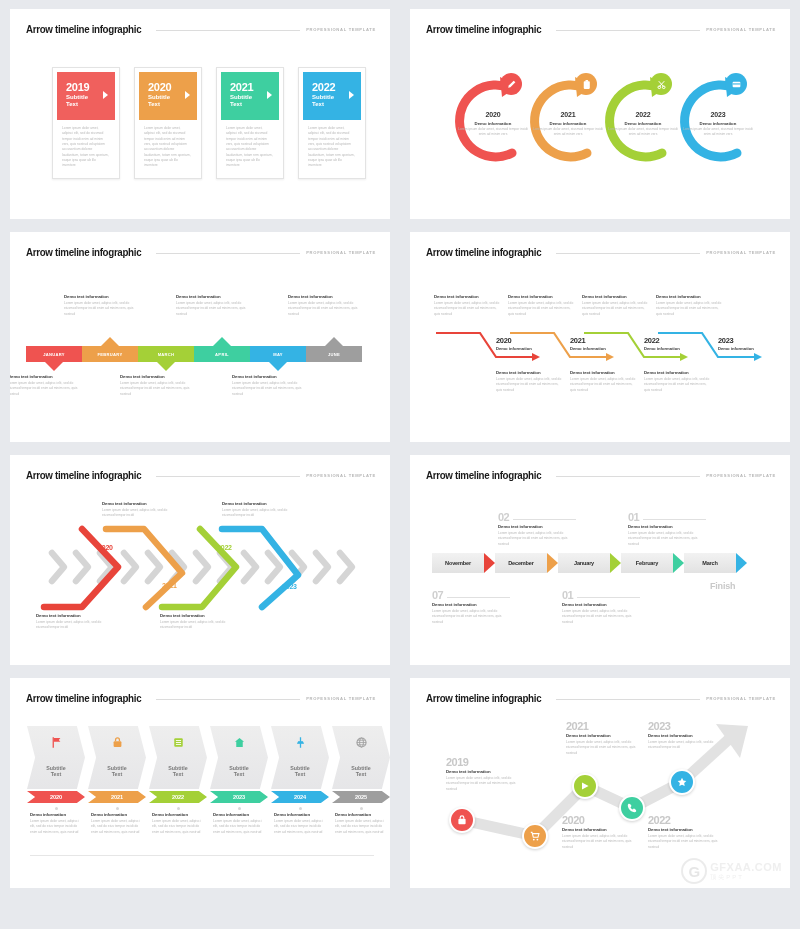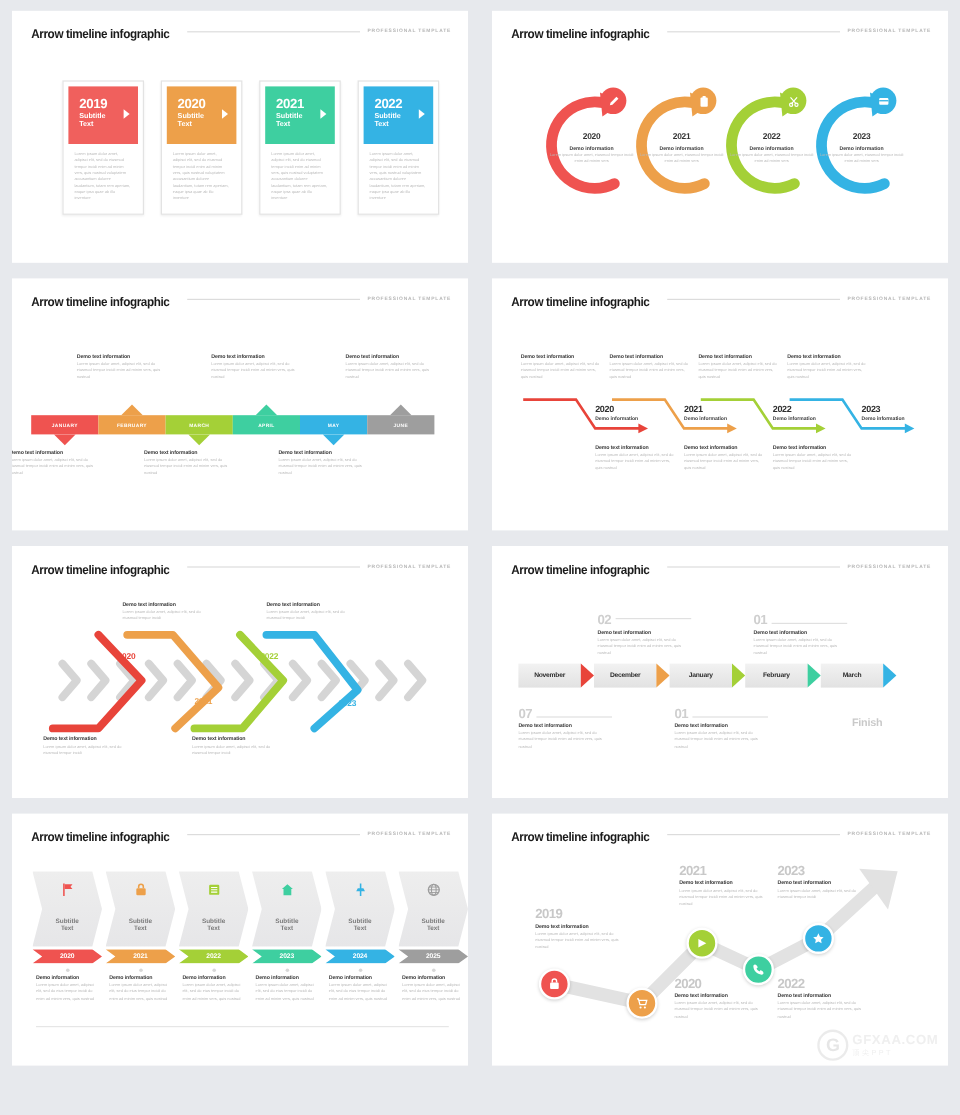--- a/index.html
+++ b/index.html
@@ -15,21 +15,21 @@
     grid-template-rows: repeat(4, 210px);
     gap: 13px 20px;
     padding: 9px 10px;
     justify-content:center;
   }
   .slide {
     background:#fff; position:relative; overflow:hidden;
   }
   .slide-head {
     position:absolute; top:14px; left:16px; right:14px;
-    display:flex; gap:6px;
+    display:flex; align-items:center; gap:6px;
   }
   .slide-title {
     font-size:10.5px; font-weight:bold; color:#1b1b1b;
     letter-spacing:-0.35px; white-space:nowrap;
     font-family:"Liberation Sans", sans-serif;
     transform:scaleX(0.93); transform-origin:left center;
   }
   .head-rule { flex:1; height:1px; background:#dcdcdc; margin-top:3px; }
   .slide-sub {
     font-size:4.1px; color:#b6b6b6; letter-spacing:0.7px;
@@ -92,21 +92,21 @@
   .s6-step { position:relative; display:flex; align-items:center; }
   .s6-body {
     height:20px; display:flex;align-items:center;justify-content:center;
     padding:0 6px; min-width:52px;
     background:linear-gradient(180deg,#f2f2f2,#e2e2e2);
   }
   .s6-mn { font-size:5.6px;font-weight:bold;color:#2d2d2d; letter-spacing:-0.2px;}
   .s6-tip { width:0;height:0;border-top:10px solid transparent;border-bottom:10px solid transparent; }
   .s6-num { font-size:11px; color:#cfcfcf; font-weight:bold; letter-spacing:-0.5px;}
   .s6-blk { position:absolute; width:78px; }
-  .s6-fin { position:absolute; font-size:9px;font-weight:bold;color:#c9c9c9;letter-spacing:-0.2px;margin-top:16px;}
+  .s6-fin { position:absolute; font-size:9px;font-weight:bold;color:#c9c9c9;letter-spacing:-0.2px;}
 
   
   .s7-row { position:absolute; left:17px; top:48px; display:flex; gap:3px; }
   .s7-card { width:58px; position:relative; }
   .s7-top {
     height:63px; background:linear-gradient(180deg,#eeeeee,#e6e6e8);
     clip-path: polygon(0 0, 86% 0, 100% 50%, 86% 100%, 0 100%, 14% 50%);
     display:flex; flex-direction:column; align-items:center;
   }
   .s7-ico { margin-top:9px; }
@@ -435,21 +435,21 @@
     <div id="s6blocks">
         <div class="s6-blk" style="left: 22px; top: 134px;">
           <div style="display:flex;align-items:center;gap:4px">
             <span class="s6-num">07</span>
             <span style="flex:1;height:1px;background:#e0e0e0;margin-top:4px"></span>
           </div>
           <div class="demo-h" style="margin-top:1px">Demo text information</div>
           <div class="lorem" style="margin-top:2px">Lorem ipsum dolor amet, adipisci elit, sed do eiusmod tempor incidi enim ad minim vers, quis nostrud</div>
         </div>
         <div class="s6-blk" style="left: 88px; top: 56px;">
-          <div style="display:flex;align-items:flex-start;gap:4px">
+          <div style="display:flex;align-items:center;gap:4px">
             <span class="s6-num">02</span>
             <span style="flex:1;height:1px;background:#e0e0e0;margin-top:4px"></span>
           </div>
           <div class="demo-h" style="margin-top:1px">Demo text information</div>
           <div class="lorem" style="margin-top:2px">Lorem ipsum dolor amet, adipisci elit, sed do eiusmod tempor incidi enim ad minim vers, quis nostrud</div>
         </div>
         <div class="s6-blk" style="left: 152px; top: 134px;">
           <div style="display:flex;align-items:center;gap:4px">
             <span class="s6-num">01</span>
             <span style="flex:1;height:1px;background:#e0e0e0;margin-top:4px"></span>

